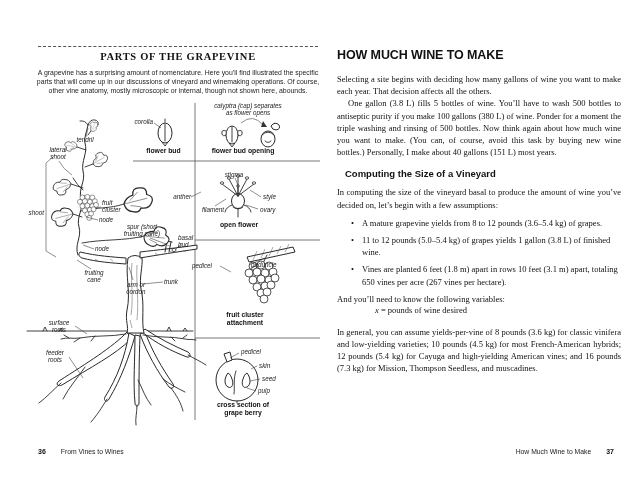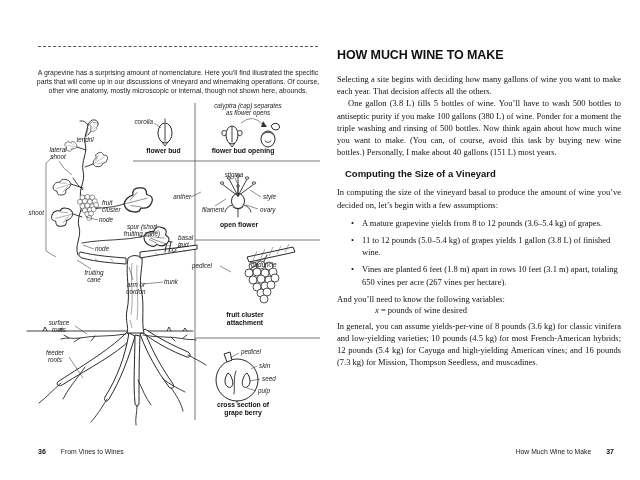--- a/index.html
+++ b/index.html
@@ -26,21 +26,21 @@
   .body{font:8.5px/12.2px "Liberation Serif",serif;text-align:justify;margin:0;}
   .indent{text-indent:11px;}
   .sub{font:bold 9.5px "Liberation Sans",sans-serif;margin:10px 8px 7px;}
   .bullets{margin:6px 0 2px;}
   .bullet{display:flex;margin:0 0 5px;}
   .bmark{flex:0 0 11px;padding-left:14px;font:8.5px/12.2px "Liberation Serif",serif;}
   .btext{flex:1;font:8.5px/12.2px "Liberation Serif",serif;}
   .vars{margin:0 0 0 38px;}
   .vrow{font:8.5px/11.6px "Liberation Serif",serif;}
   .vsym{font-style:italic;}
-  .closing{margin-top:3px;}
+  .closing{margin-top:9px;}
 
   
   .footer{position:absolute;top:448px;font:6.8px "Liberation Sans",sans-serif;color:#222;}
   .footer .pnum{font-weight:bold;font-size:7px;color:#111;}
   .footer-left{left:38px;}
   .footer-left .pnum{margin-right:15px;}
   .footer-right{right:26px;}
   .footer-right .pnum{margin-left:15px;}
 
   
@@ -52,20 +52,21 @@
   .leader{stroke:#333;stroke-width:.55;fill:none;}
   .divline{stroke:#555;stroke-width:.8;}
   .thin{stroke:#2a2a2a;stroke-width:.9;fill:none;stroke-linecap:round;}
 </style>
 </head>
 <body>
 
 <div class="spread">
 
   <div class="dash-rule"></div>
+  <div class="panel-title">PARTS OF THE GRAPEVINE</div>
   <div class="panel-intro">A grapevine has a surprising amount of nomenclature. Here you’ll find illustrated the specific parts that will come up in our discussions of vineyard and winemaking operations. Of course, other vine anatomy, mostly microscopic or internal, though not shown here, abounds.</div>
 
   <div class="diagram">
     <svg width="300" height="352" viewBox="0 0 300 352">
       <defs>
         <g id="leaf">
           <path class="fillw" stroke-width=".8" d="M0,0 Q2,-5 8,-6 Q8,-12 14,-11 Q20,-11 19,-5 Q25,-3 22,2 Q19,7 13,5 Q11,9 6,7 Q1,6 0,0 Z"></path>
           <path class="vein" d="M0,0 L19,-2 M5,-2 L12,-8 M5,2 L13,4"></path>
         </g>
         <g id="bunch">

